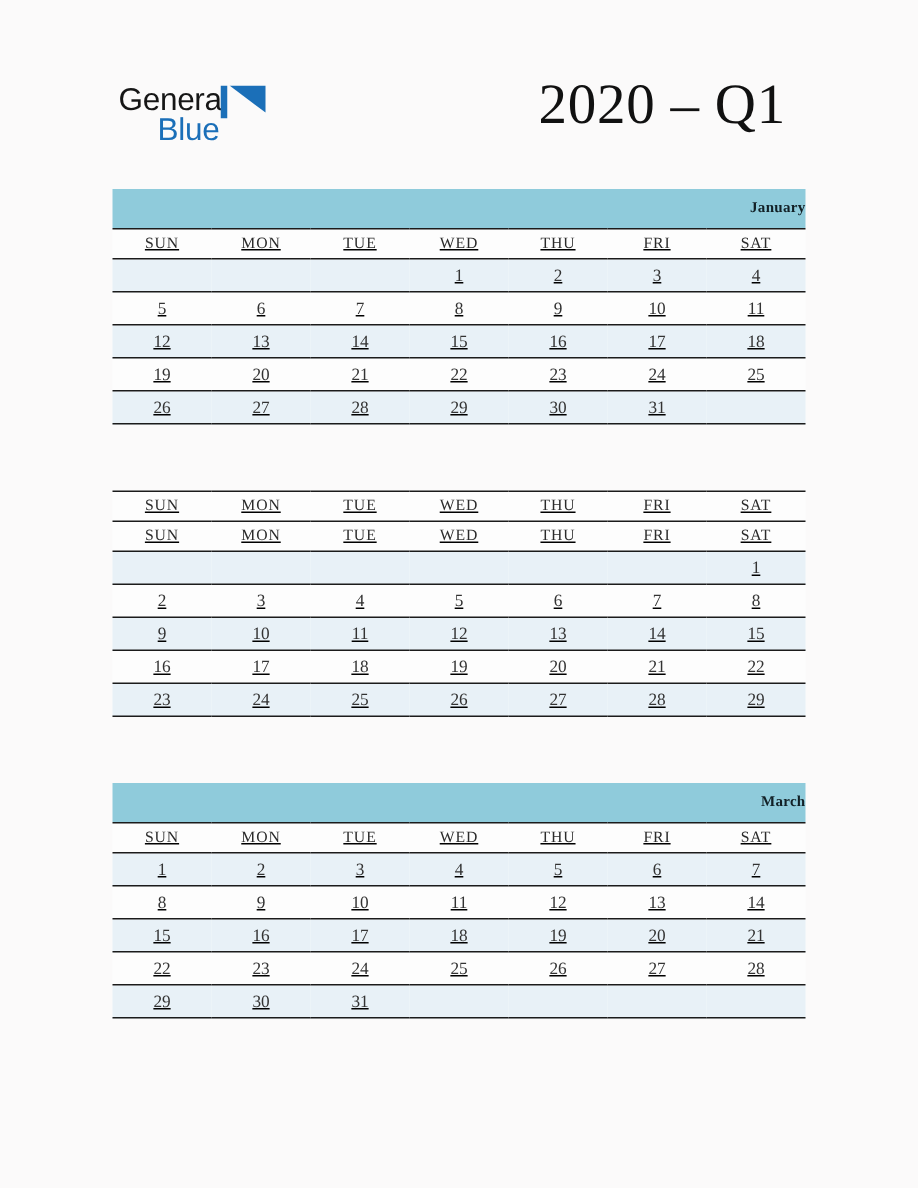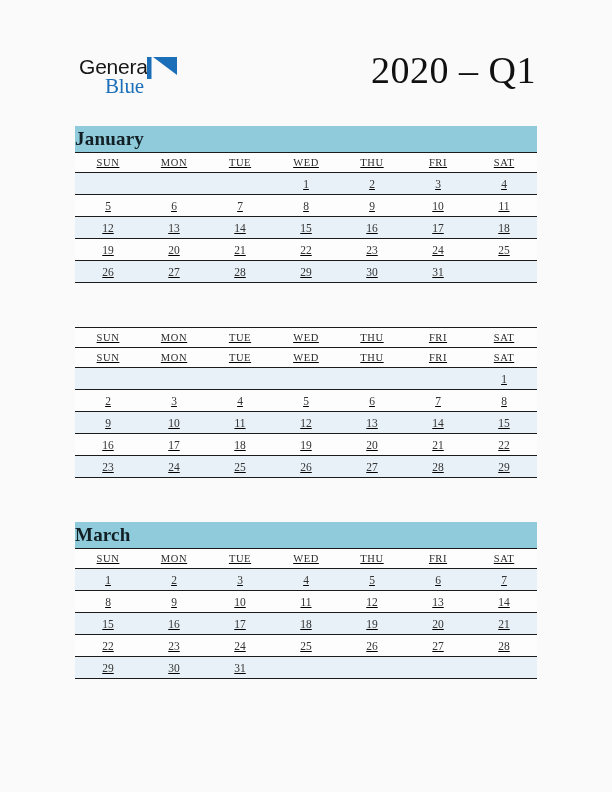--- a/index.html
+++ b/index.html
@@ -46,38 +46,38 @@
     font-size: 21px;
     letter-spacing: -0.2px;
     color: #161616;
     line-height: 23px;
     white-space: nowrap;
   }
   .logo-row2 {
     position: absolute;
     left: 26px;
     top: 20px;
-    font-family: Liberation Serif, serif;
+    font-family: Liberation Sans, sans-serif;
     font-size: 21px;
     letter-spacing: -0.2px;
     color: #1b6fb8;
     line-height: 23px;
     white-space: nowrap;
   }
   .logo-mark {
     position: absolute;
     left: 68px;
     top: 2px;
     width: 32px;
     height: 22px;
   }
 
   .doc-title {
     position: absolute;
-    right: 76px;
+    right: 88px;
     top: 48px;
     font-family: "Liberation Serif", serif;
     font-size: 38px;
     color: #111111;
     letter-spacing: 0.5px;
     white-space: nowrap;
     text-align: right;
   }
 
   
@@ -91,24 +91,24 @@
   .month-block {
     width: 462px;
     margin-bottom: 44px;
   }
   .month-block:last-child { margin-bottom: 18px; }
 
   .month-title {
     background: #8fcbdb;
     height: 26px;
     line-height: 26px;
-    text-align: left;
+    text-align: right;
     font-family: "Liberation Serif", serif;
     font-weight: bold;
-    font-size: 19px;
+    font-size: 10px;
     color: #122026;
     letter-spacing: 0.2px;
   }
 
   table.cal {
     width: 462px;
     border-collapse: collapse;
     table-layout: fixed;
     text-decoration: underline;
   }

